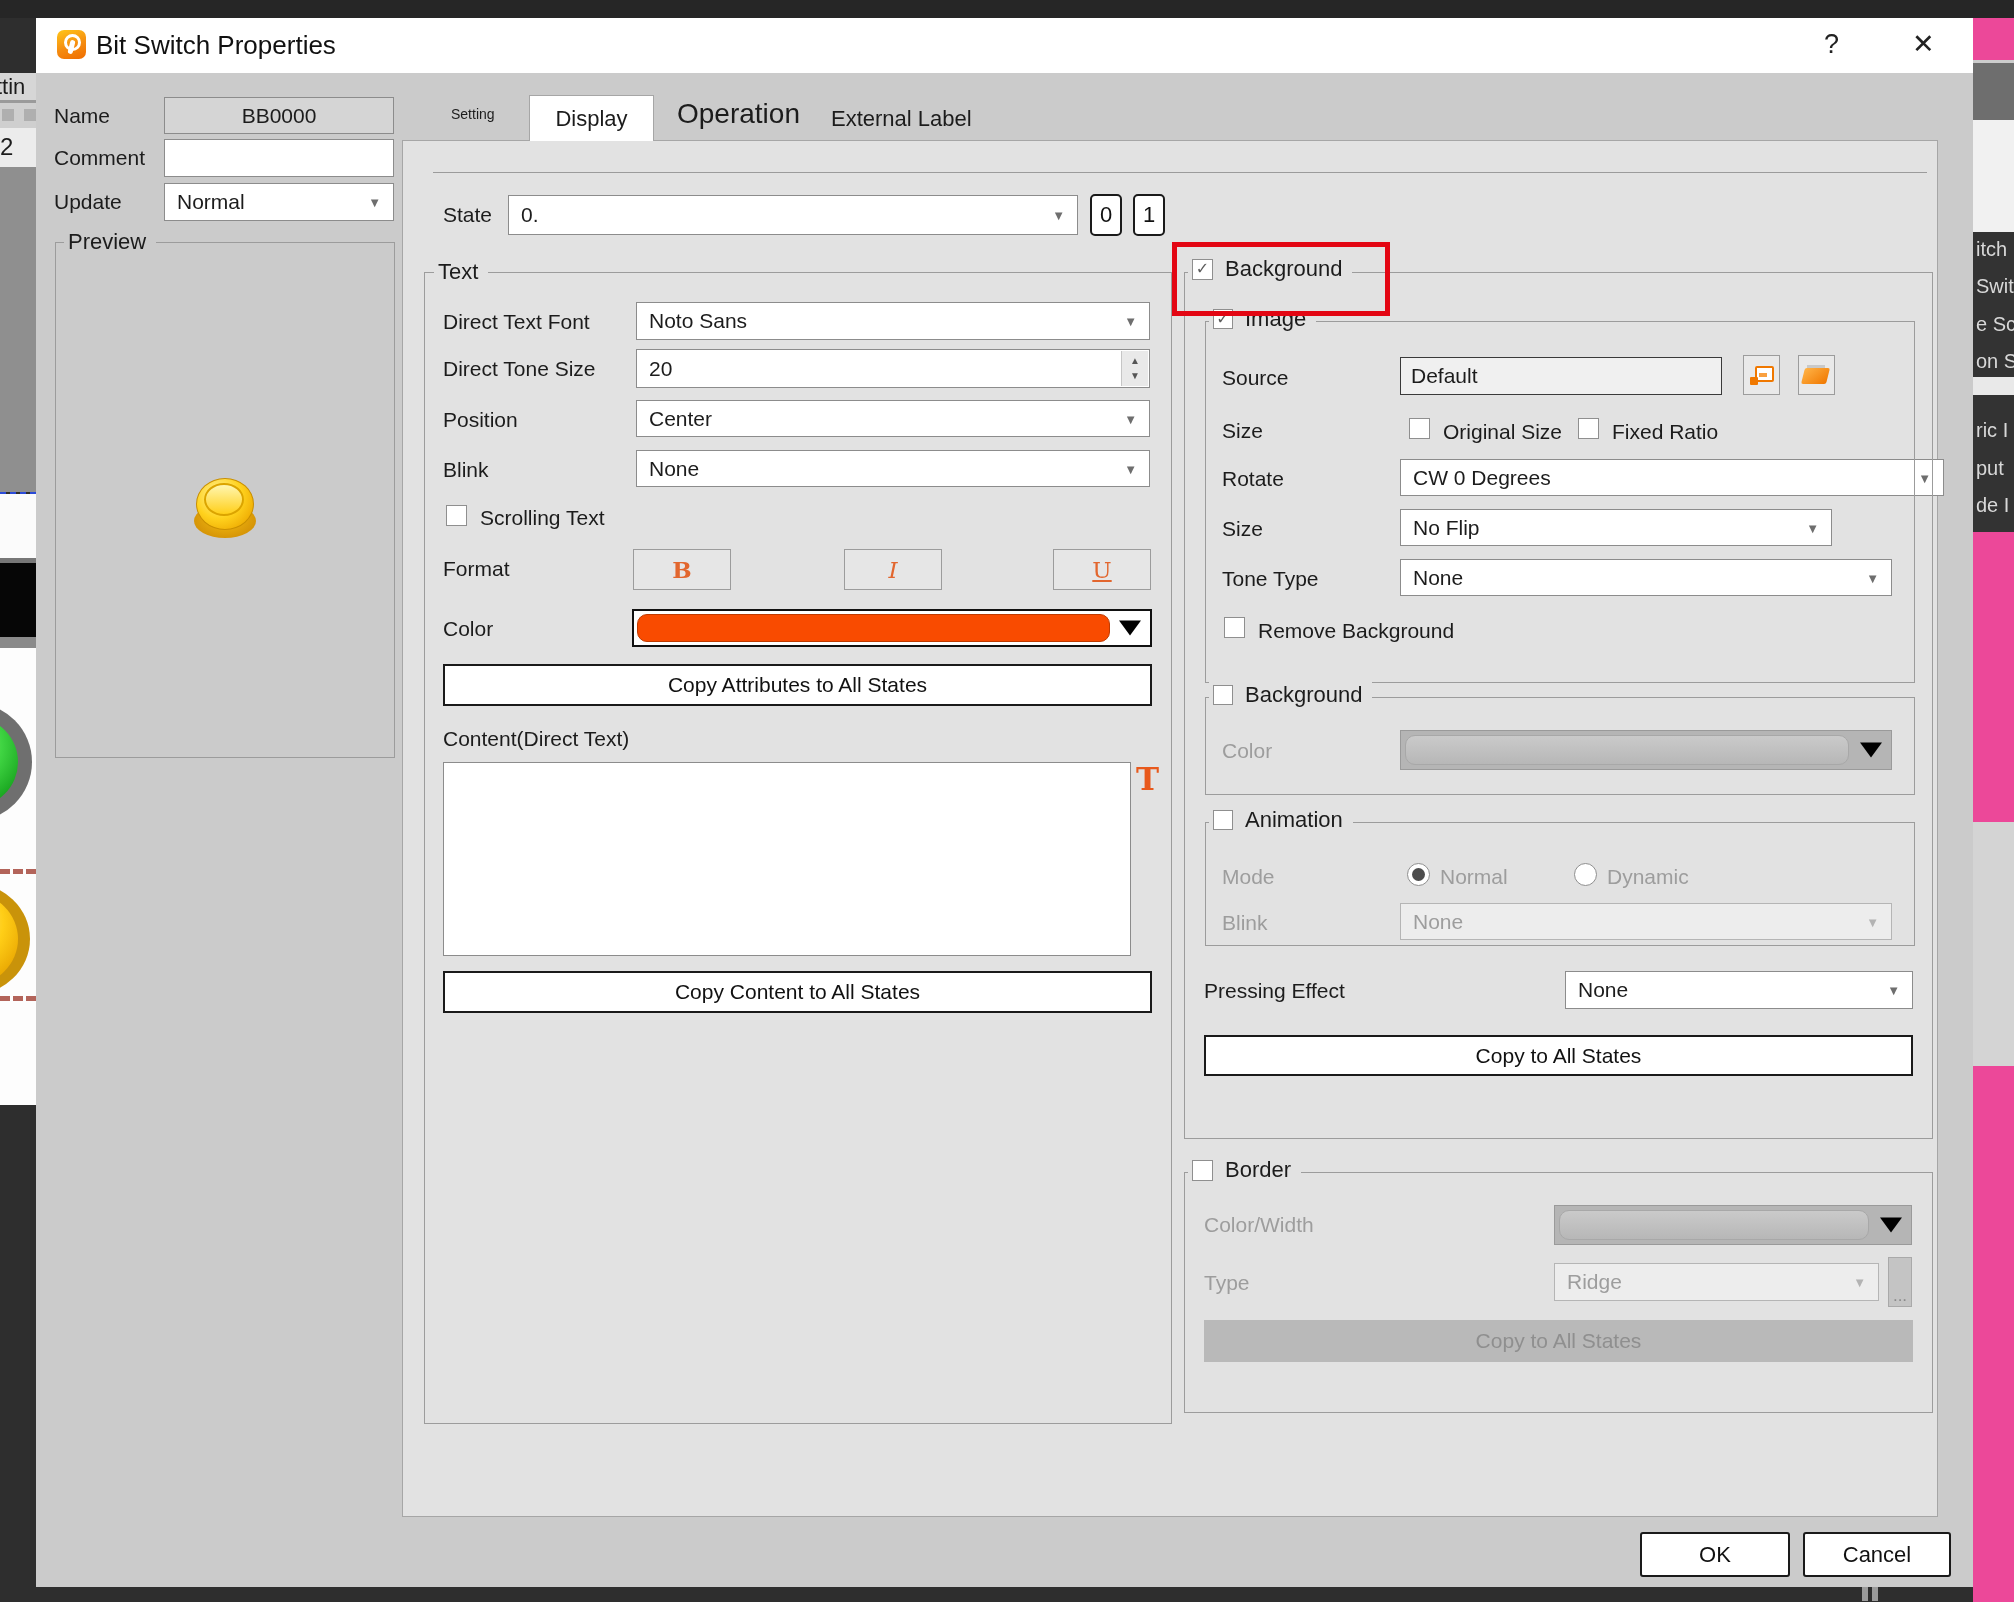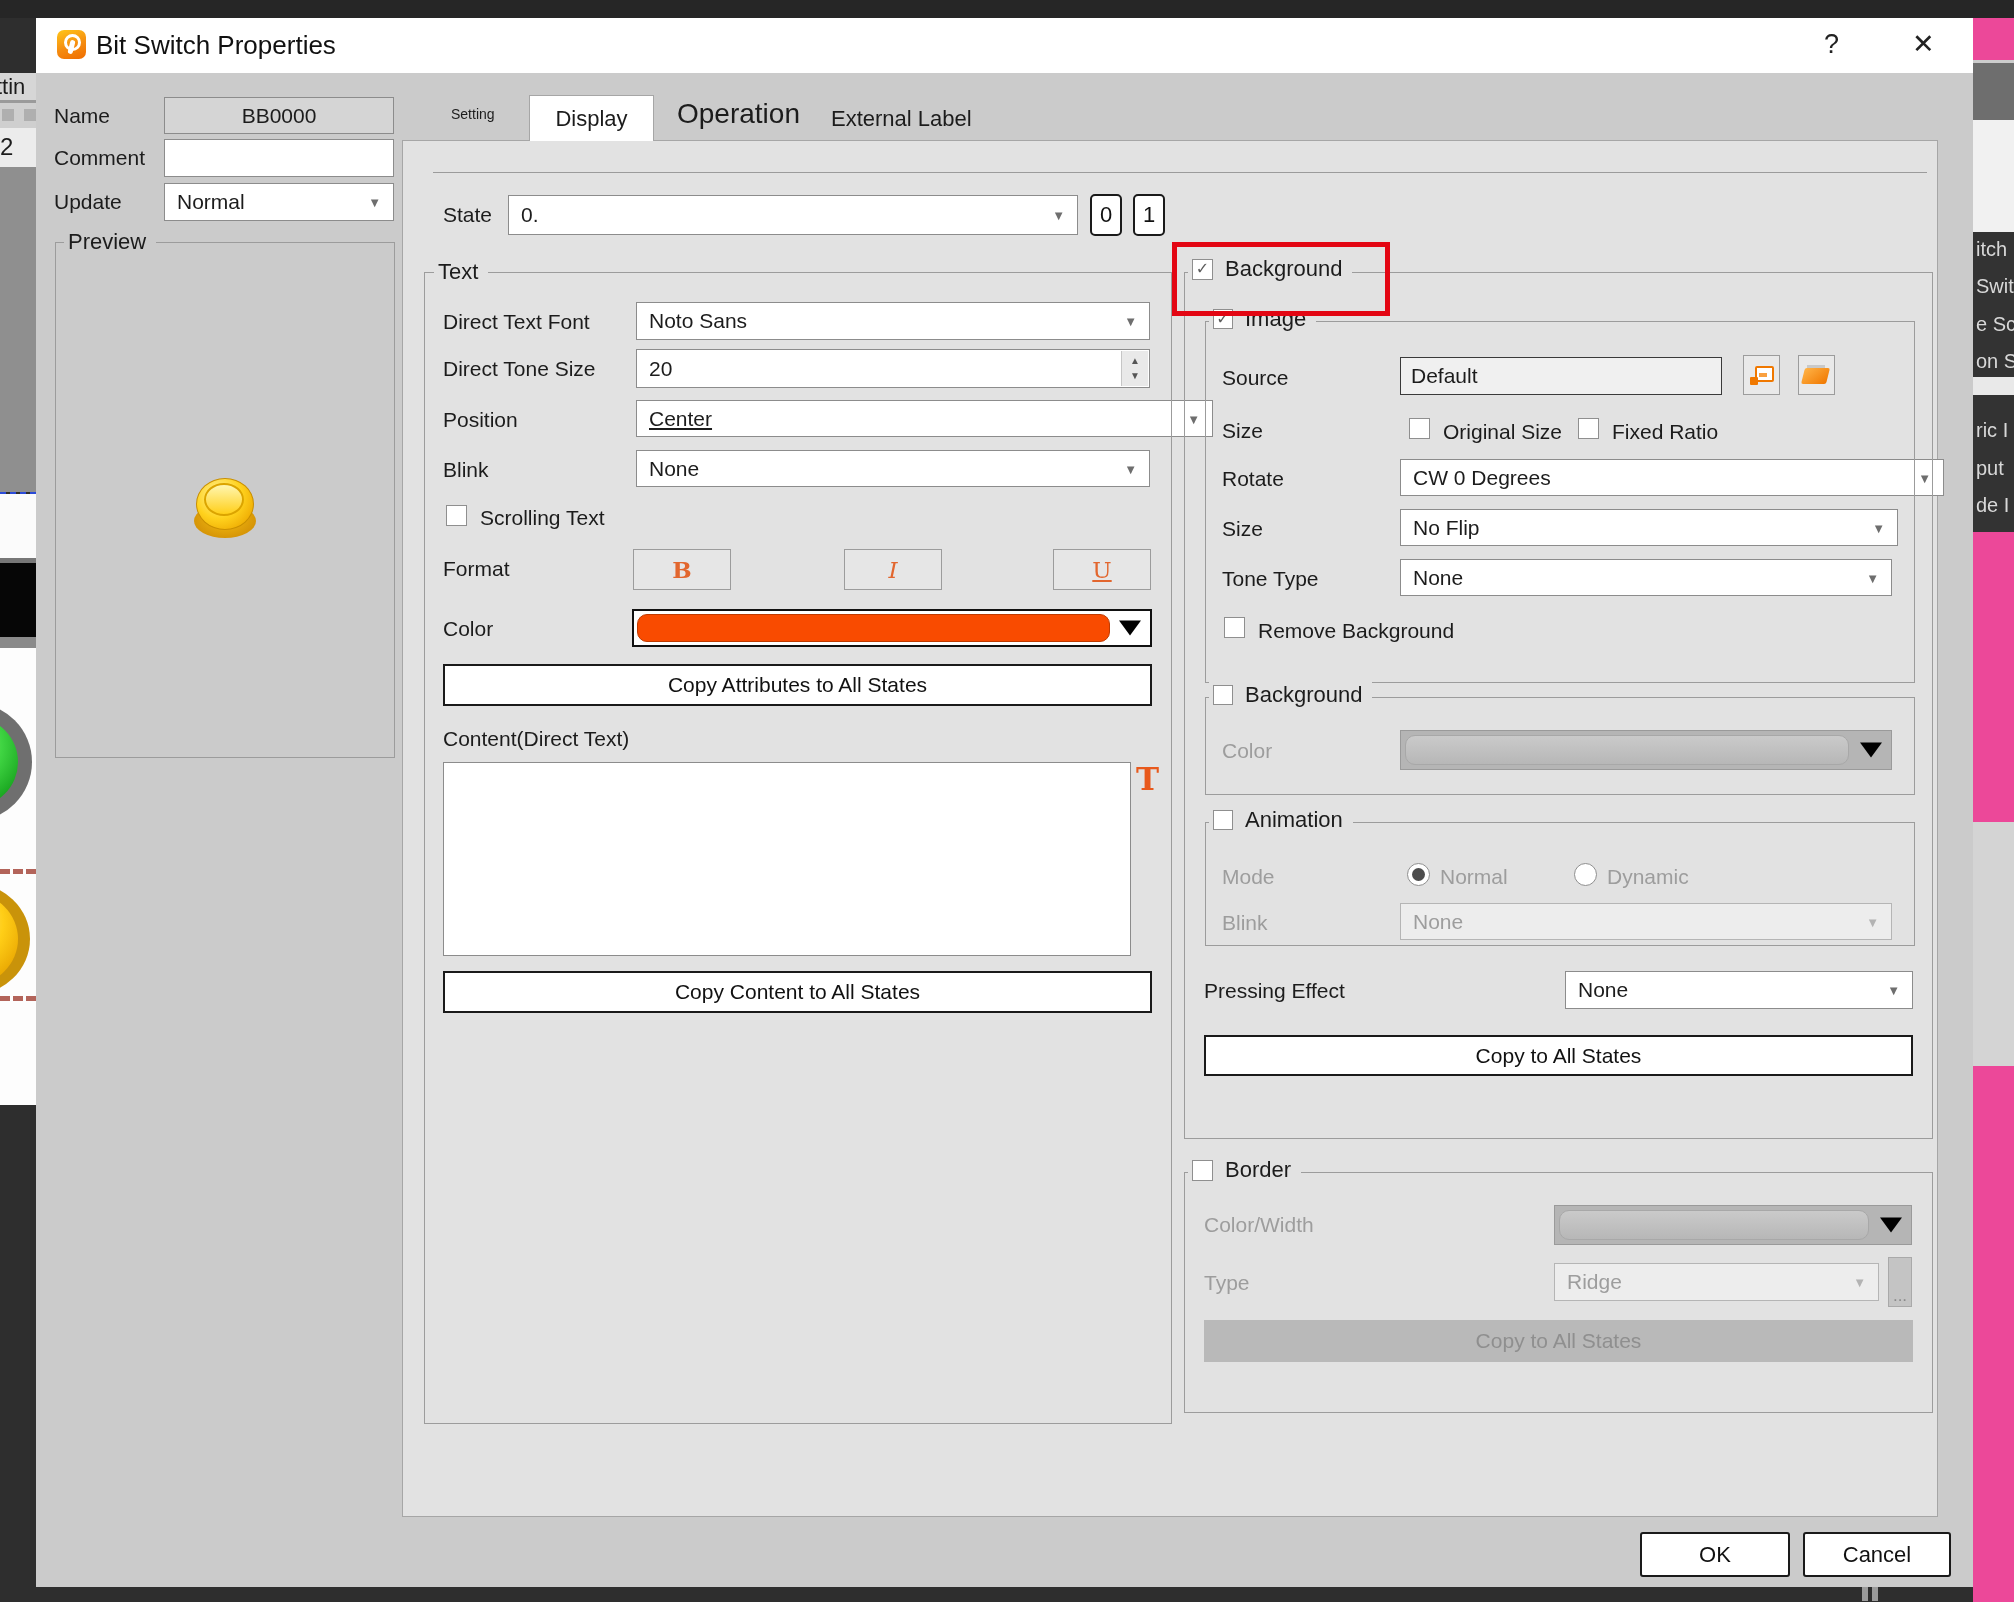--- a/index.html
+++ b/index.html
@@ -216,21 +216,21 @@
     <div class="lbl" style="left:407px;top:339px;">Direct Tone Size</div>
     <div class="combo" style="left:600px;top:331px;width:514px;height:39px;">
       <span>20</span>
       <span class="spin">
         <span>▲</span>
         <span>▼</span>
       </span>
     </div>
 
     <div class="lbl" style="left:407px;top:390px;">Position</div>
-    <div class="combo" style="left:600px;top:382px;width:577px;height:37px;text-decoration:underline;">
+    <div class="combo" style="left:600px;top:382px;width:514px;height:37px;">
       <span>Center</span>
       <span class="arr">▼</span>
     </div>
 
     <div class="lbl" style="left:407px;top:440px;">Blink</div>
     <div class="combo" style="left:600px;top:432px;width:514px;height:37px;">
       <span>None</span>
       <span class="arr">▼</span>
     </div>
 
@@ -311,21 +311,21 @@
     <div class="cb" style="left:1542px;top:400px;"></div>
     <div class="lbl" style="left:1576px;top:402px;">Fixed Ratio</div>
 
     <div class="lbl" style="left:1186px;top:449px;">Rotate</div>
     <div class="combo" style="left:1364px;top:441px;width:544px;height:37px;">
       <span>CW 0 Degrees</span>
       <span class="arr">▼</span>
     </div>
 
     <div class="lbl" style="left:1186px;top:499px;">Size</div>
-    <div class="combo" style="left:1364px;top:491px;width:498px;height:37px;">
+    <div class="combo" style="left:1364px;top:491px;width:432px;height:37px;">
       <span>No Flip</span>
       <span class="arr">▼</span>
     </div>
 
     <div class="lbl" style="left:1186px;top:549px;">Tone Type</div>
     <div class="combo" style="left:1364px;top:541px;width:492px;height:37px;">
       <span>None</span>
       <span class="arr">▼</span>
     </div>
 

